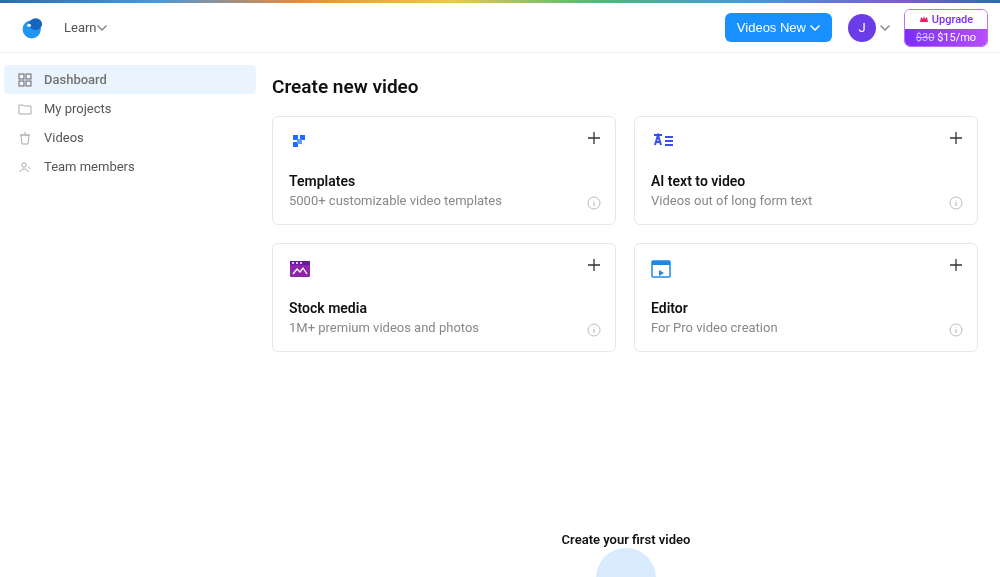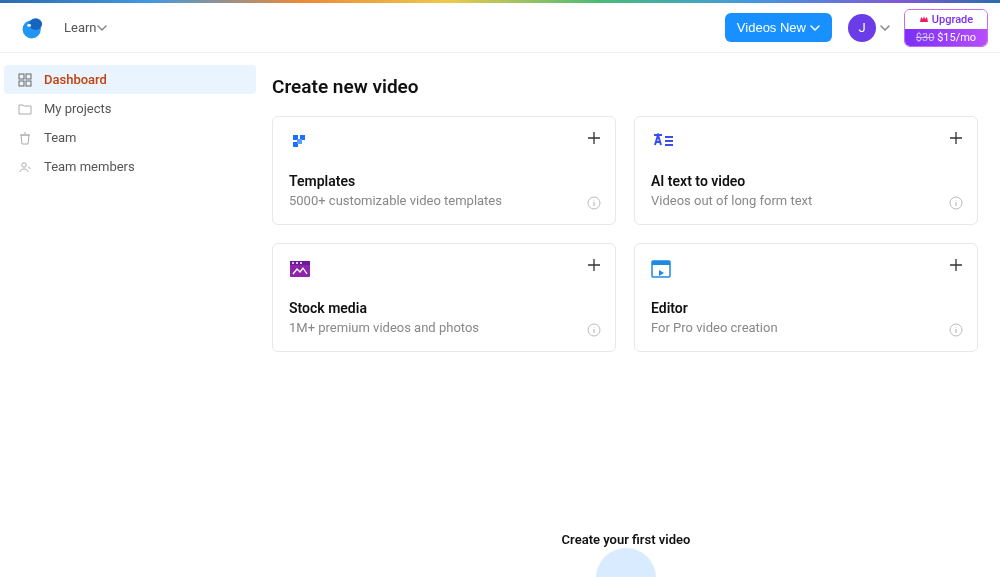--- a/index.html
+++ b/index.html
@@ -12,21 +12,21 @@
 .create-btn { background: #1890ff; color: #fff; border: none; border-radius: 6px; padding: 7px 12px; font-size: 13px; font-weight: 500; display: flex; align-items: center; gap: 4px; cursor: pointer; }
 .avatar { width: 28px; height: 28px; border-radius: 50%; background: #6b3de8; color: #fff; font-size: 13px; display: flex; align-items: center; justify-content: center; margin-left: 16px; cursor: pointer; }
 .avatar-chevron { margin-left: 4px; color: #888; }
 .upgrade-box { margin-left: 14px; border: 1px solid #c56bf0; border-radius: 6px; overflow: hidden; text-align: center; width: 84px; }
 .upgrade-top { background: #fff; color: #7b2ff7; font-size: 11px; font-weight: 500; padding: 3px 0; display: flex; align-items: center; justify-content: center; gap: 3px; }
 .upgrade-bottom { font-size: 11px; padding: 2px 0; color: #fff; }
 .upgrade-bottom .old { color: #d1c4e9; text-decoration: line-through; }
 .layout { display: flex; }
 .sidebar { width: 260px; padding-top: 12px; }
 .side-item { display: flex; align-items: center; gap: 10px; padding: 7px 14px; font-size: 13px; color: #555; cursor: pointer; border-radius: 4px; margin: 0 4px; }
-.side-item.active { background: #eaf4ff; color: #c2410c; font-weight: 500; }
+.side-item.active { background: #eaf4ff; color: #737373; font-weight: 500; }
 .side-item .icon { color: #999; flex: 0 0 16px; display: flex; align-items: center; }
 .side-item.active .icon { color: #666; }
 .main { flex: 1; padding: 22px 20px 0 12px; }
 .main h1 { font-size: 19px; font-weight: 600; color: #111; margin-bottom: 18px; }
 .cards { display: flex; flex-wrap: wrap; gap: 18px; }
 .card { border: 1px solid #e8e8e8; border-radius: 6px; width: 344px; padding: 16px; position: relative; cursor: pointer; }
 .card-icon { height: 24px; margin-bottom: 16px; }
 .card-title { font-size: 14px; font-weight: 600; color: #111; margin-bottom: 4px; }
 .card-sub { font-size: 13px; color: #888; }
 .card-plus { position: absolute; top: 14px; right: 14px; color: #333; }
@@ -104,21 +104,21 @@
           </svg>
       </span>
       <span>My projects</span>
     </div>
     <div class="side-item">
       <span class="icon">
         <svg width="14" height="14" viewBox="0 0 14 14">
             <path d="M3 4h8l-1 9H4zM2 4h10M6 2h2" stroke="#aaa" fill="none"></path>
           </svg>
       </span>
-      <span>Team</span>
+      <span>Videos</span>
     </div>
     <div class="side-item">
       <span class="icon">
         <svg width="14" height="14" viewBox="0 0 14 14">
             <circle cx="6" cy="5" r="2.2" stroke="#aaa" fill="none"></circle>
             <path d="M2 12c0-2 2-3 4-3s4 1 4 3M10 7c1 0 2 1 2 2" stroke="#aaa" fill="none"></path>
           </svg>
       </span>
       <span>Team members</span>
     </div>

